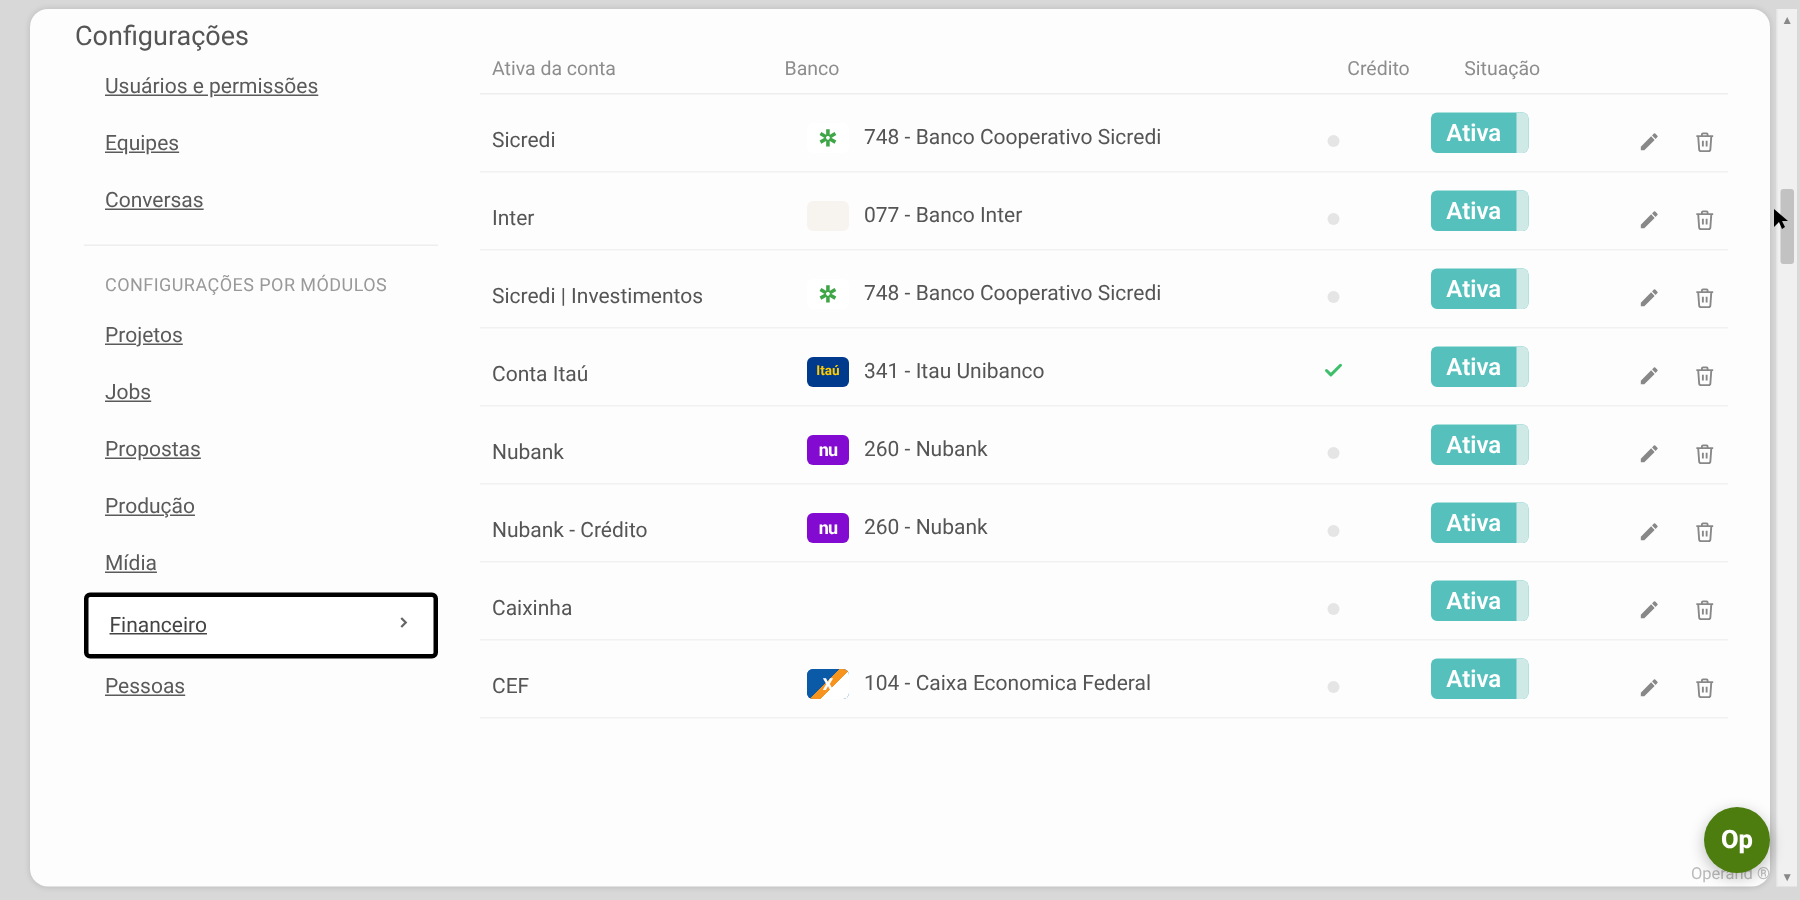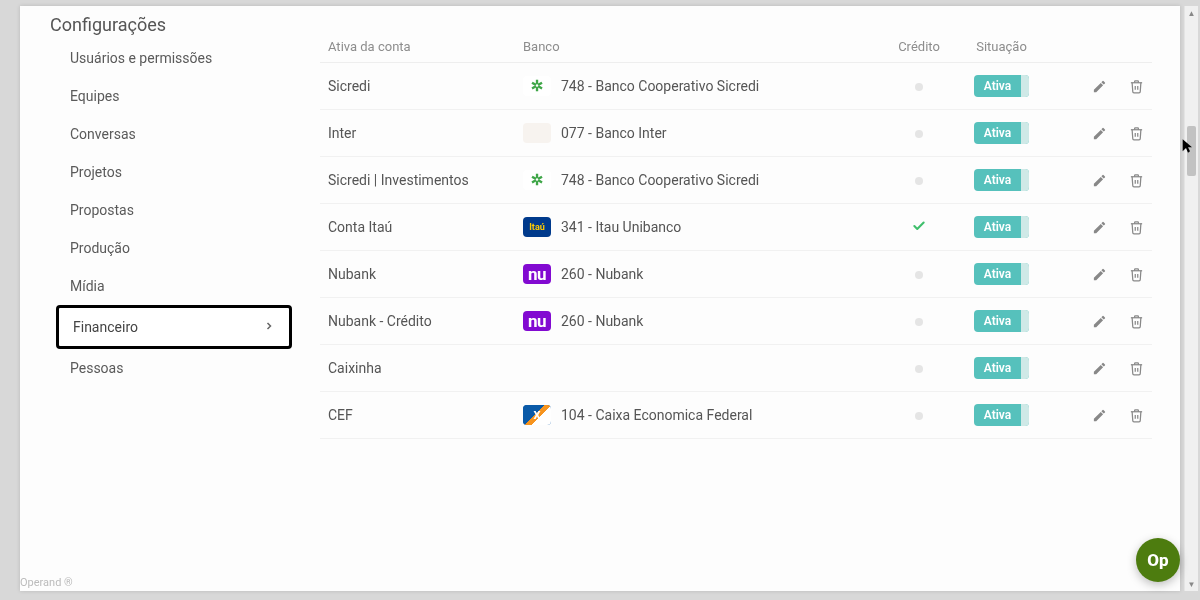--- a/index.html
+++ b/index.html
@@ -1,88 +1,90 @@
 <!DOCTYPE html>
 <html><head>
   <meta charset="utf-8">
   <style>
     * { margin: 0; padding: 0; box-sizing: border-box; font-family: -apple-system, BlinkMacSystemFont, "Segoe UI", Roboto, sans-serif; }
     body { background: #d8d8d8; display: flex; justify-content: center; align-items: flex-start; padding: 6px 10px; position: relative; }
-    .app-shell { width: 1160px; height: 585px; background: #fdfdfd; border-radius: 0; box-shadow: 0 0 4px rgba(0,0,0,0.15); overflow: hidden; position: relative; }
+    .app-shell { width: 1160px; height: 585px; background: #fdfdfd; border-radius: 12px; box-shadow: 0 0 4px rgba(0,0,0,0.15); overflow: hidden; position: relative; }
     .scrollbar-track { position: absolute; right: 2px; top: 6px; bottom: 6px; width: 14px; background: #f0f0f0; border-left: 1px solid #e4e4e4; }
     .scrollbar-thumb { position: absolute; left: 2px; right: 2px; top: 120px; height: 50px; background: #c2c2c2; border-radius: 2px; }
     .scrollbar-arrow { position: absolute; left: 0; right: 0; height: 14px; display: flex; align-items: center; justify-content: center; font-size: 8px; color: #888; }
     .scrollbar-arrow.up { top: 0; }
     .scrollbar-arrow.down { bottom: 0; }
 
     .page-title-row { padding: 8px 24px 4px 30px; font-size: 18px; color: #555; font-weight: 400; }
 
     .content-wrap { display: flex; height: calc(100% - 36px); }
 
     .sidebar { width: 290px; padding: 0 18px 0 36px; }
-    .sidebar-item { padding: 11px 14px; font-size: 14px; color: #5a5a5a; cursor: pointer; border-radius: 4px; }
+    .sidebar-item { padding: 11px 14px; font-size: 14px; color: #5a5a5a; cursor: pointer; border-radius: 4px; text-decoration: underline; }
     .sidebar-item.active { background: #fff; border: 3px solid #000000; display: flex; justify-content: space-between; align-items: center; color: #444; }
     .sidebar-section { font-size: 12px; color: #999; letter-spacing: 0.3px; padding: 18px 14px 6px 14px; border-top: 1px solid #eee; margin-top: 10px; line-height: 1.4; }
     .chevron svg { width: 12px; height: 12px; }
 
     .main { flex: 1; padding: 0 28px 10px 10px; overflow: hidden; }
     .table-header { display: flex; padding: 0 8px 8px 8px; font-size: 13px; color: #8d8d8d; border-bottom: 1px solid #eee; }
     .col-name { width: 195px; }
     .col-bank { flex: 1; }
     .col-default { width: 70px; text-align: center; }
     .col-status { width: 95px; text-align: center; }
     .col-actions { width: 95px; text-align: right; }
 
-    .row { display: flex; align-items: center; padding: 12px 8px; border-bottom: 1px solid #f1f1f1; font-size: 14px; color: #555; }
+    .row { display: flex; align-items: flex-end; padding: 12px 8px; border-bottom: 1px solid #f1f1f1; font-size: 14px; color: #555; gap: 15px; }
     .row .col-name { color: #555; }
     .bank-cell { display: flex; align-items: center; gap: 10px; }
     .bank-logo { width: 28px; height: 20px; border-radius: 4px; display: inline-flex; align-items: center; justify-content: center; font-size: 9px; font-weight: 700; color: #fff; flex-shrink: 0; }
     .logo-sicredi { background: #fff; color: #3fa648; font-size: 15px; }
     .logo-inter { background: #f7f3ef; }
     .logo-itau { background: #003a8c; color: #ffcc00; font-size: 9px; }
-    .logo-nubank { background: #820ad1; font-size: 17px; letter-spacing: -0.5px; }
+    .logo-nubank { background: #820ad1; font-size: 12px; letter-spacing: -0.5px; }
     .logo-caixinha { background: transparent; }
     .logo-cef { background: #0a5aa8; position: relative; overflow: hidden; }
     .logo-cef::before { content: ""; position: absolute; inset: 0; background: linear-gradient(135deg, #0a5aa8 45%, #f7941e 45%, #f7941e 60%, #ffffff 60%); }
     .logo-cef span { position: relative; font-size: 11px; color: #fff; font-weight: 800; }
 
     .col-default .dot { display: inline-block; width: 8px; height: 8px; border-radius: 50%; background: #e5e5e5; }
     .col-default .check svg { width: 14px; height: 14px; }
 
-    .badge { display: inline-flex; align-items: center; background: #56c1bc; color: #fff; font-size: 12px; font-weight: 600; border-radius: 4px; overflow: hidden; }
+    .badge { display: inline-flex; align-items: center; background: #56c1bc; color: #fff; font-size: 16px; font-weight: 600; border-radius: 4px; overflow: hidden; }
     .badge-label { padding: 4px 10px; }
     .badge-tail { width: 8px; align-self: stretch; background: #cfe9e7; }
 
     .row-actions { display: flex; justify-content: flex-end; gap: 22px; }
     .icon-btn { cursor: pointer; color: #888; }
     .icon-btn svg { width: 15px; height: 15px; display: block; }
 
-    .footer-brand { position: absolute; bottom: 0; left: 0; right: 0; text-align: left; font-size: 11px; color: #bbb; padding: 2px 0; }
+    .footer-brand { position: absolute; bottom: 0; left: 0; right: 0; text-align: right; font-size: 11px; color: #bbb; padding: 2px 0; }
 
     .float-btn { position: fixed; right: 20px; bottom: 18px; width: 44px; height: 44px; border-radius: 50%; background: #4d7c0f; color: #fff; display: flex; align-items: center; justify-content: center; font-weight: 800; font-size: 17px; box-shadow: 0 3px 10px rgba(0,0,0,0.25); cursor: pointer; }
 
     .cursor-arrow { position: fixed; right: 4px; top: 138px; pointer-events: none; }
     .cursor-arrow svg { width: 16px; height: 16px; }
   </style>
 </head>
 <body>
 
 <div class="app-shell">
 
   <div class="page-title-row">Configurações</div>
 
   <div class="content-wrap">
 
     <aside class="sidebar">
       <div class="sidebar-item"><span>Usuários e permissões</span></div>
       <div class="sidebar-item"><span>Equipes</span></div>
       <div class="sidebar-item"><span>Conversas</span></div>
 
+      <div class="sidebar-section">CONFIGURAÇÕES POR MÓDULOS</div>
 
       <div class="sidebar-item"><span>Projetos</span></div>
+      <div class="sidebar-item"><span>Jobs</span></div>
       <div class="sidebar-item"><span>Propostas</span></div>
       <div class="sidebar-item"><span>Produção</span></div>
       <div class="sidebar-item"><span>Mídia</span></div>
       <div class="sidebar-item active">
         <span>Financeiro</span>
         <span class="chevron">
           <svg viewBox="0 0 24 24" fill="none" stroke="#666" stroke-width="3">
               <polyline points="9 18 15 12 9 6"></polyline>
             </svg>
         </span>

